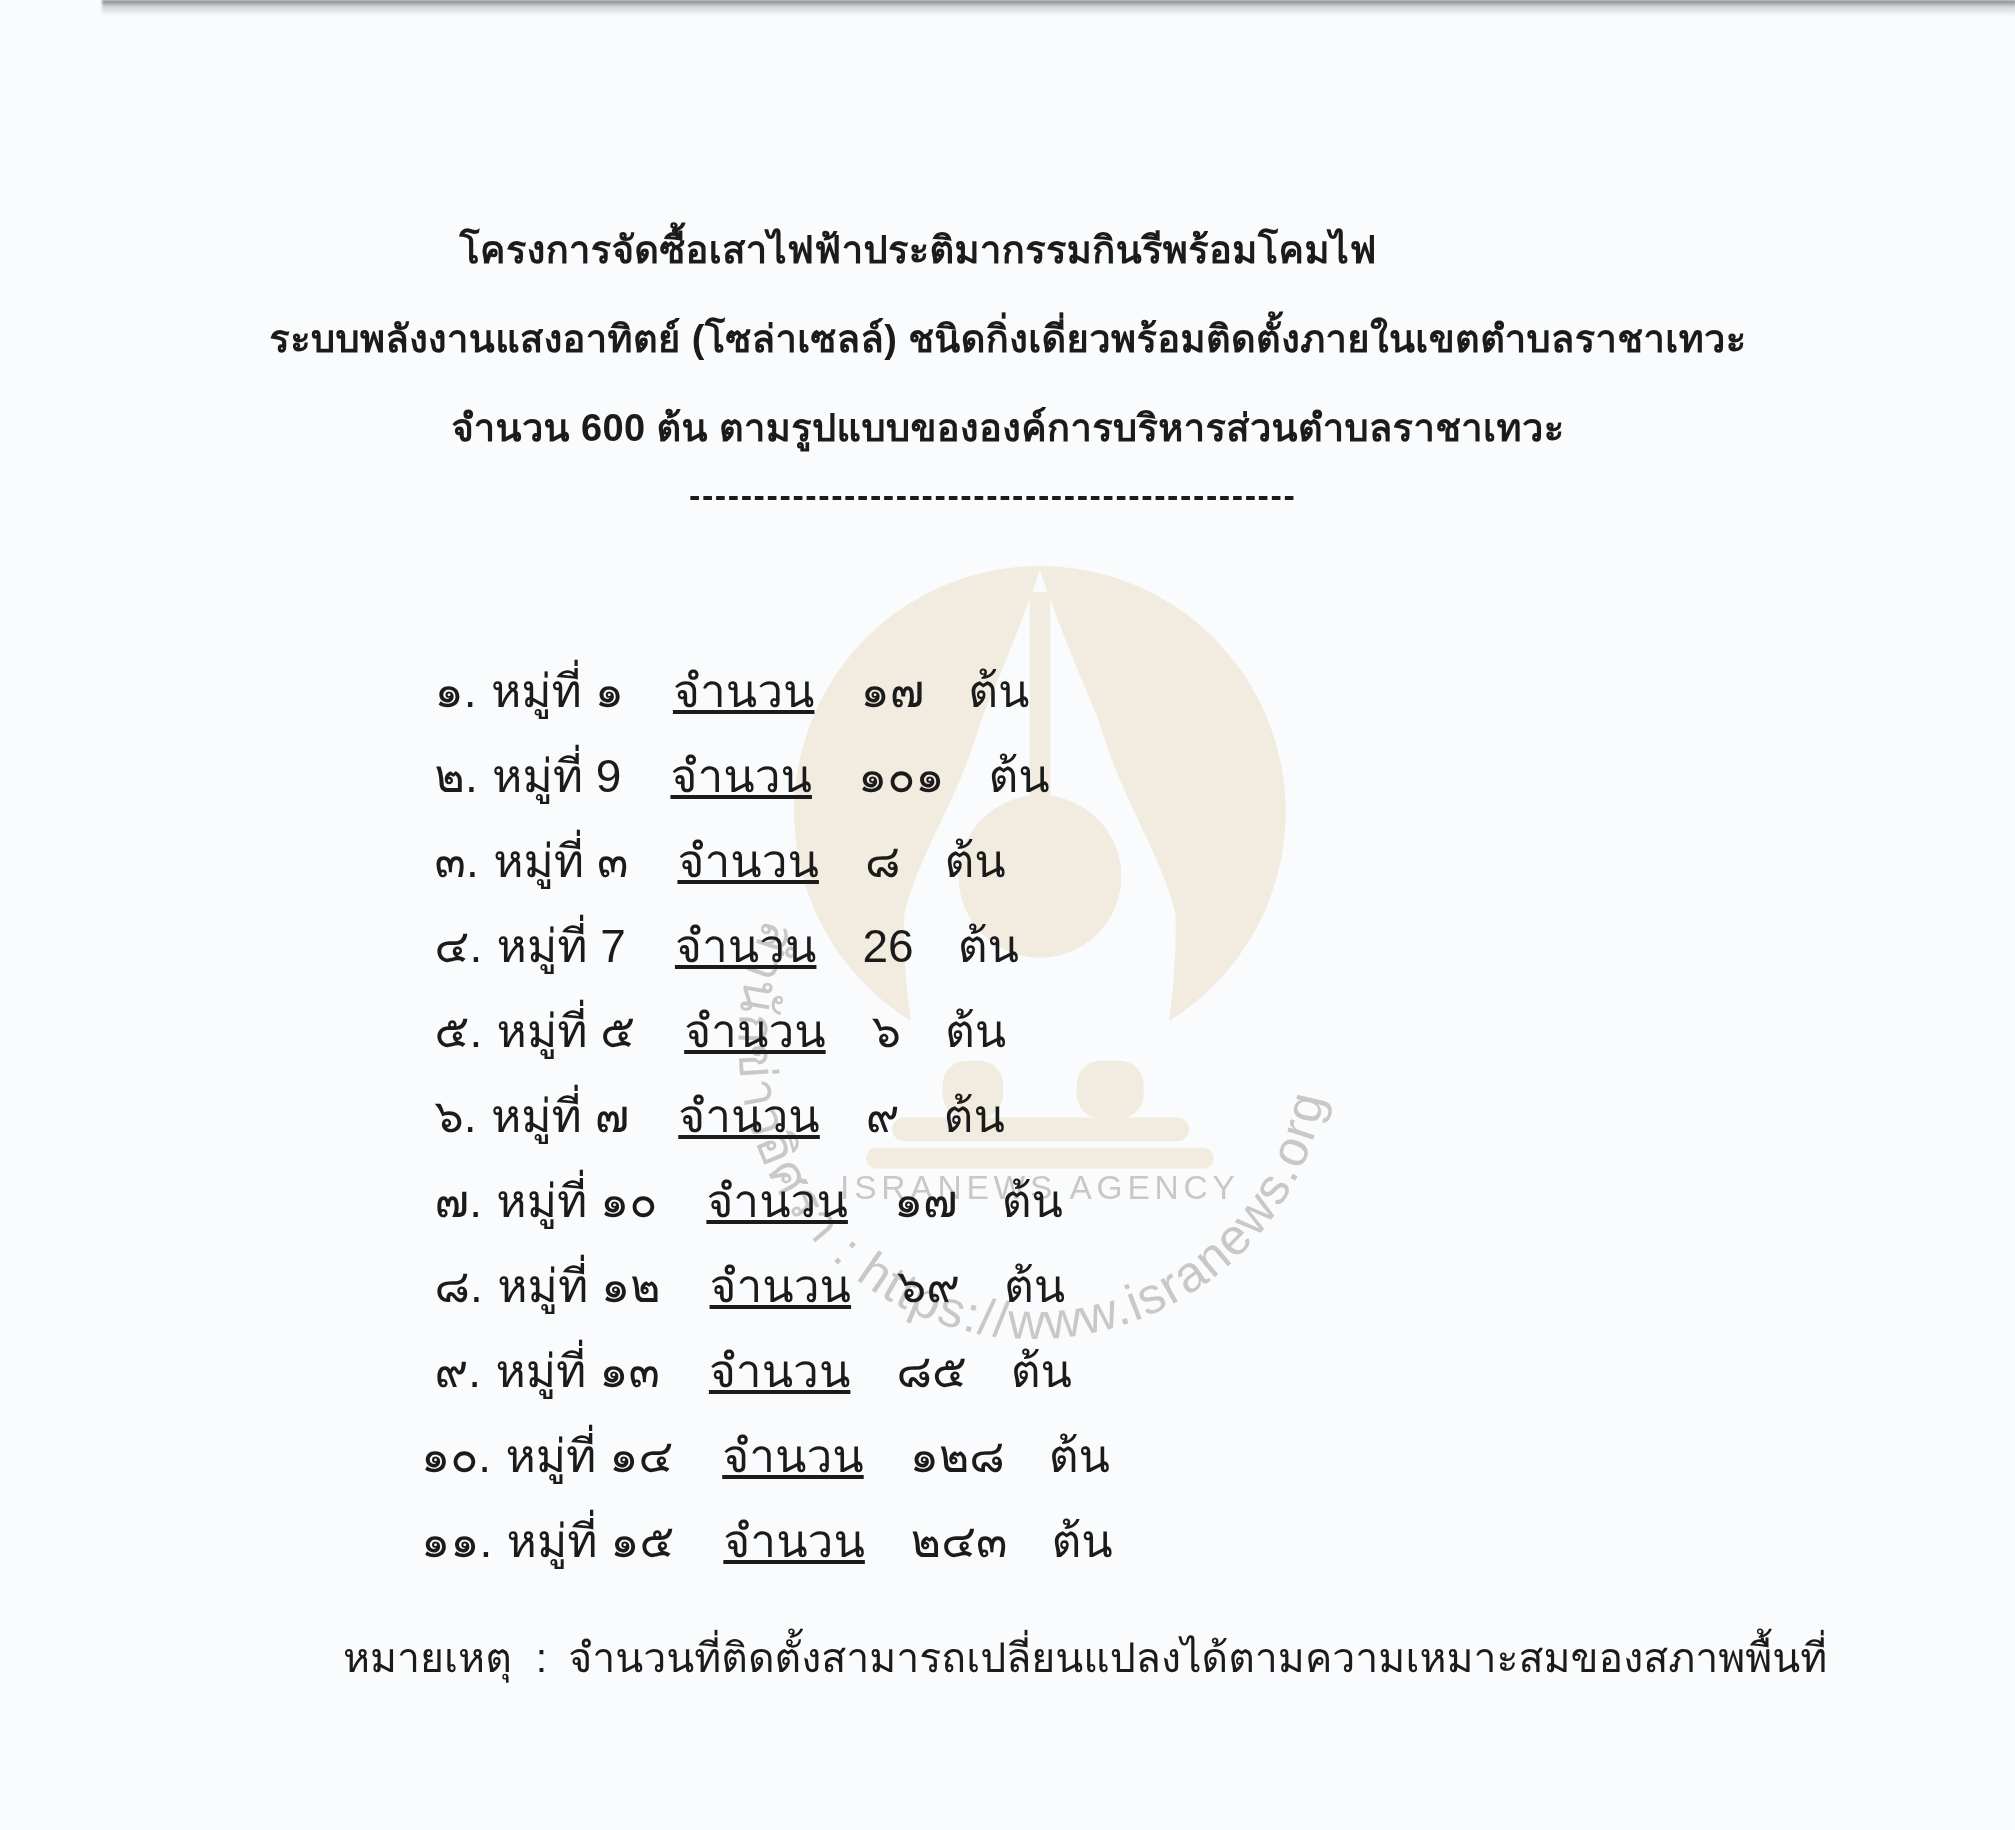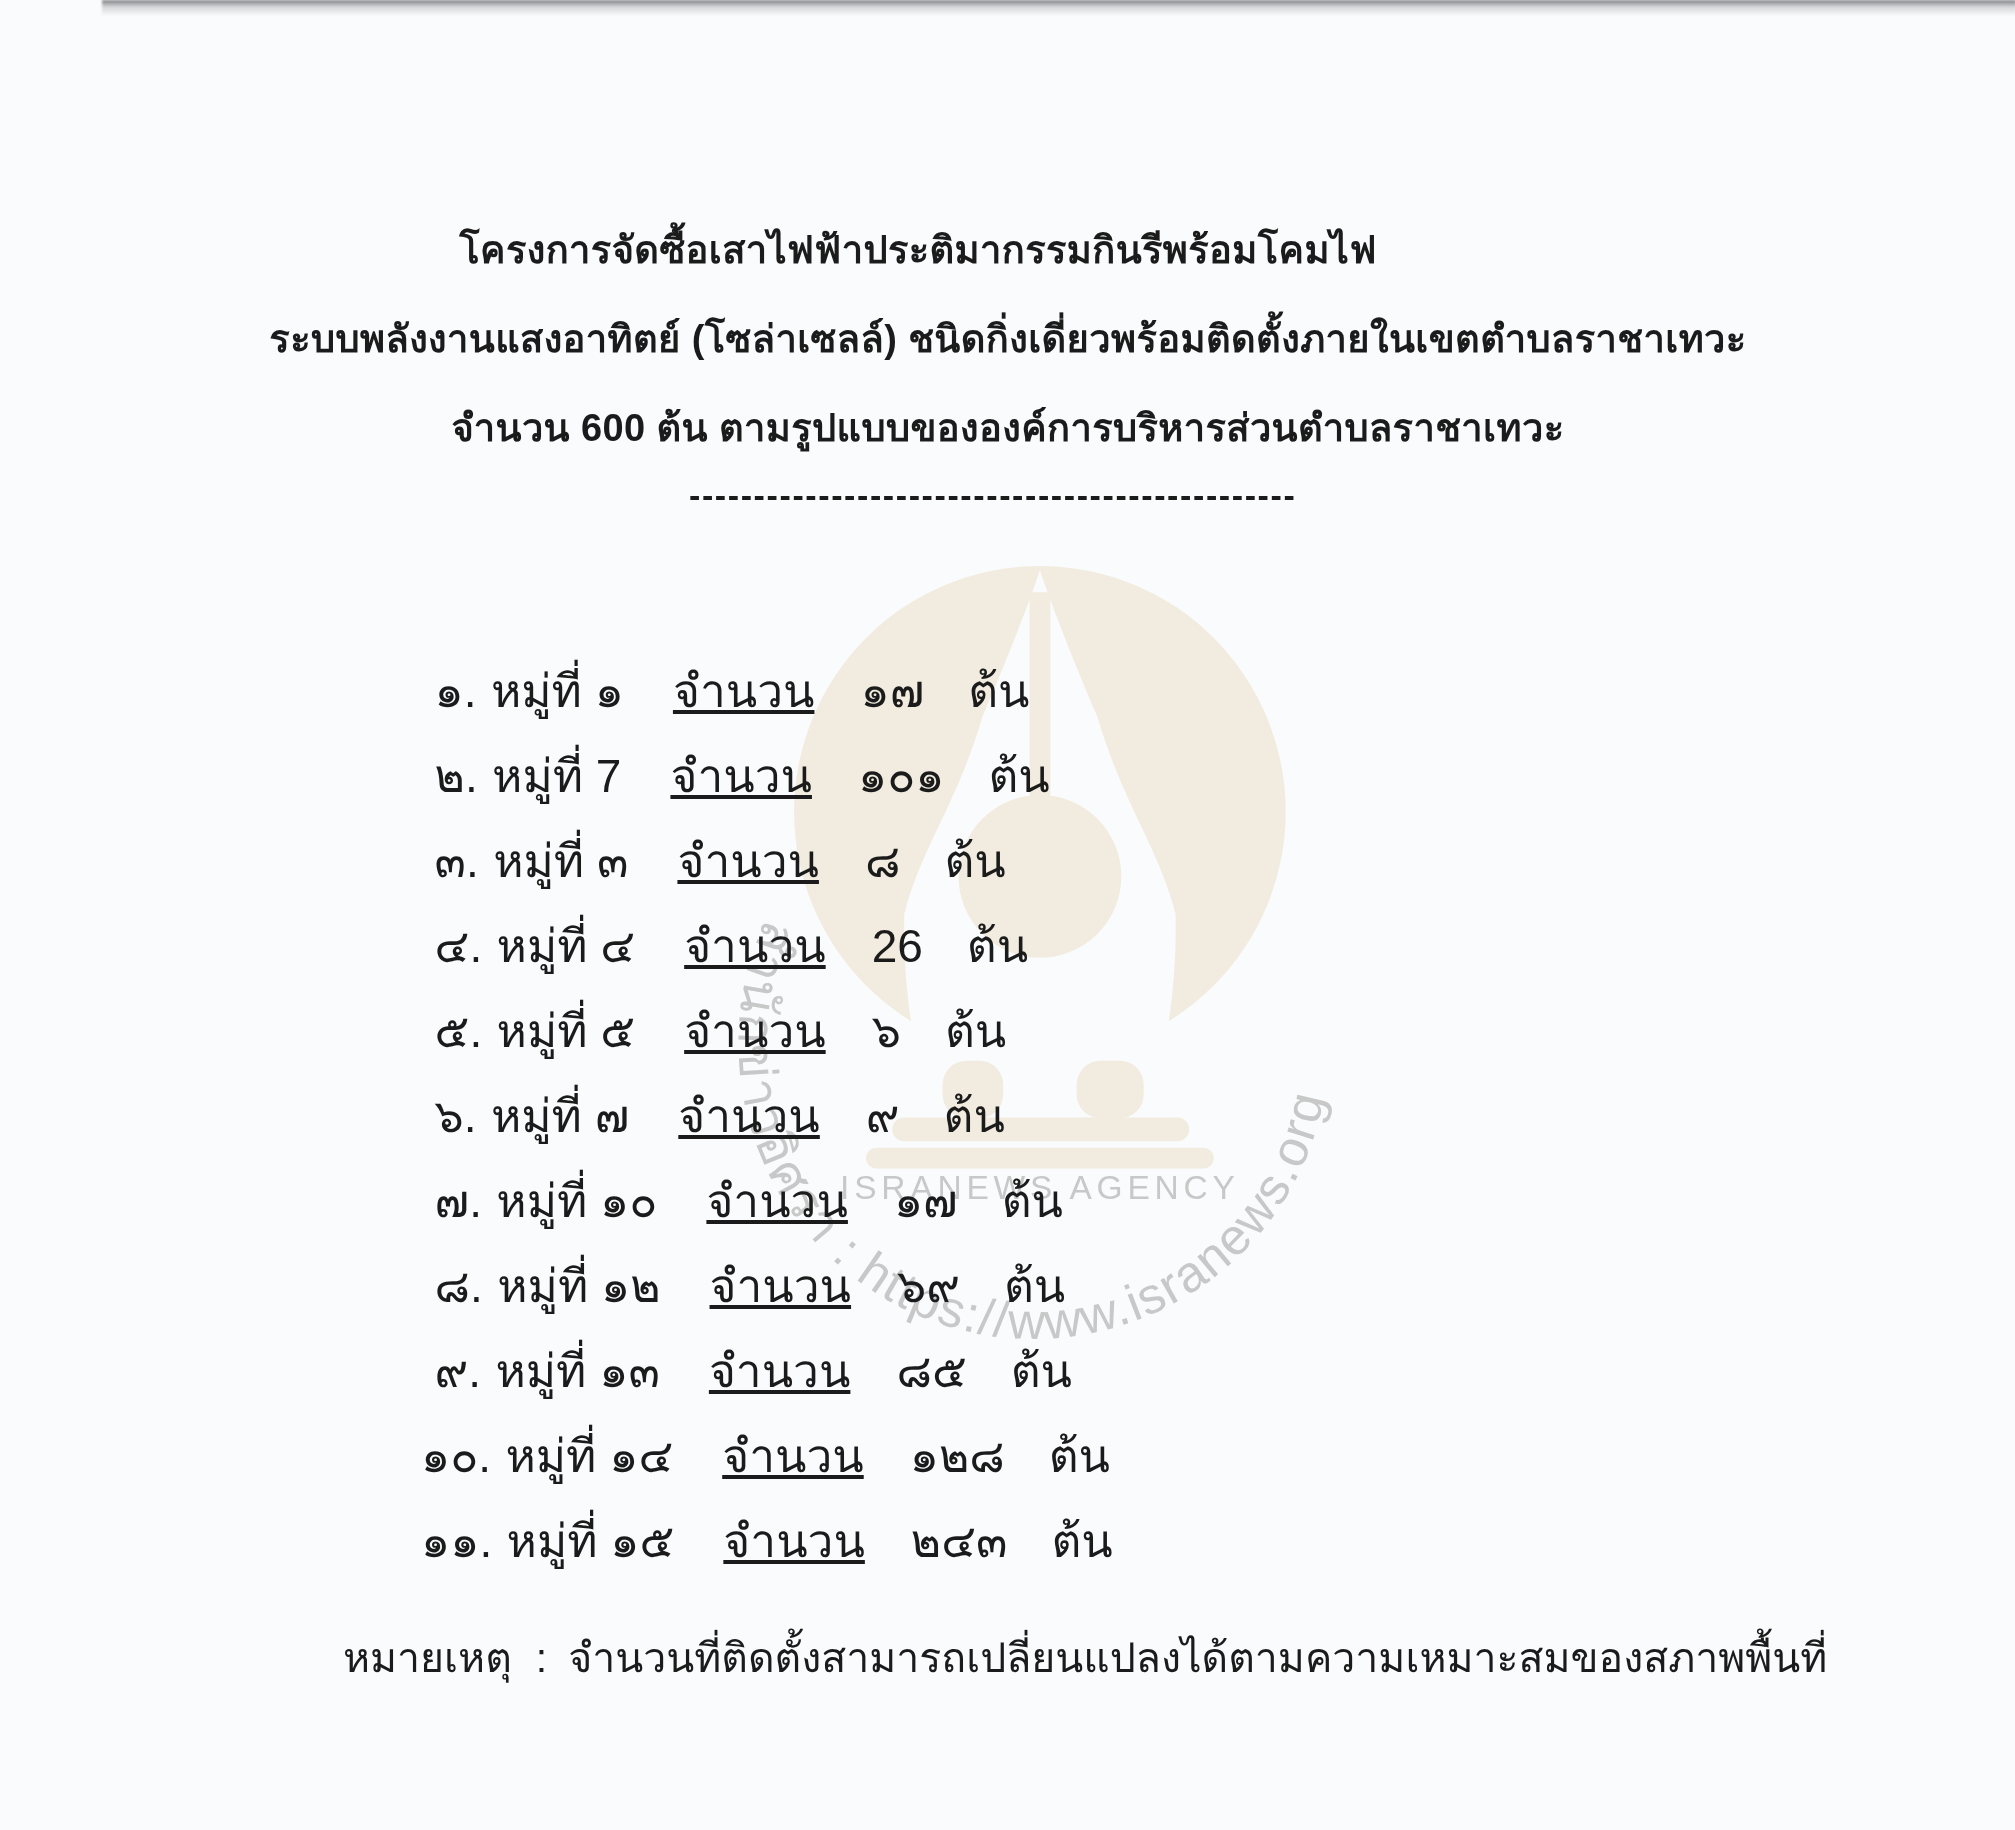--- a/index.html
+++ b/index.html
@@ -106,35 +106,35 @@
     <div class="list">
         <div class="item single">
         <span class="no">๑.</span>
         <span class="village">หมู่ที่ ๑</span>
         <span class="count-label">จำนวน</span>
         <span class="count">๑๗</span>
         <span class="unit">ต้น</span>
       </div>
         <div class="item single">
         <span class="no">๒.</span>
-        <span class="village">หมู่ที่ 7</span>
+        <span class="village">หมู่ที่ 9</span>
         <span class="count-label">จำนวน</span>
         <span class="count">๑๐๑</span>
         <span class="unit">ต้น</span>
       </div>
         <div class="item single">
         <span class="no">๓.</span>
         <span class="village">หมู่ที่ ๓</span>
         <span class="count-label">จำนวน</span>
         <span class="count">๘</span>
         <span class="unit">ต้น</span>
       </div>
         <div class="item single">
         <span class="no">๔.</span>
-        <span class="village">หมู่ที่ ๔</span>
+        <span class="village">หมู่ที่ 7</span>
         <span class="count-label">จำนวน</span>
         <span class="count">26</span>
         <span class="unit">ต้น</span>
       </div>
         <div class="item single">
         <span class="no">๕.</span>
         <span class="village">หมู่ที่ ๕</span>
         <span class="count-label">จำนวน</span>
         <span class="count">๖</span>
         <span class="unit">ต้น</span>

